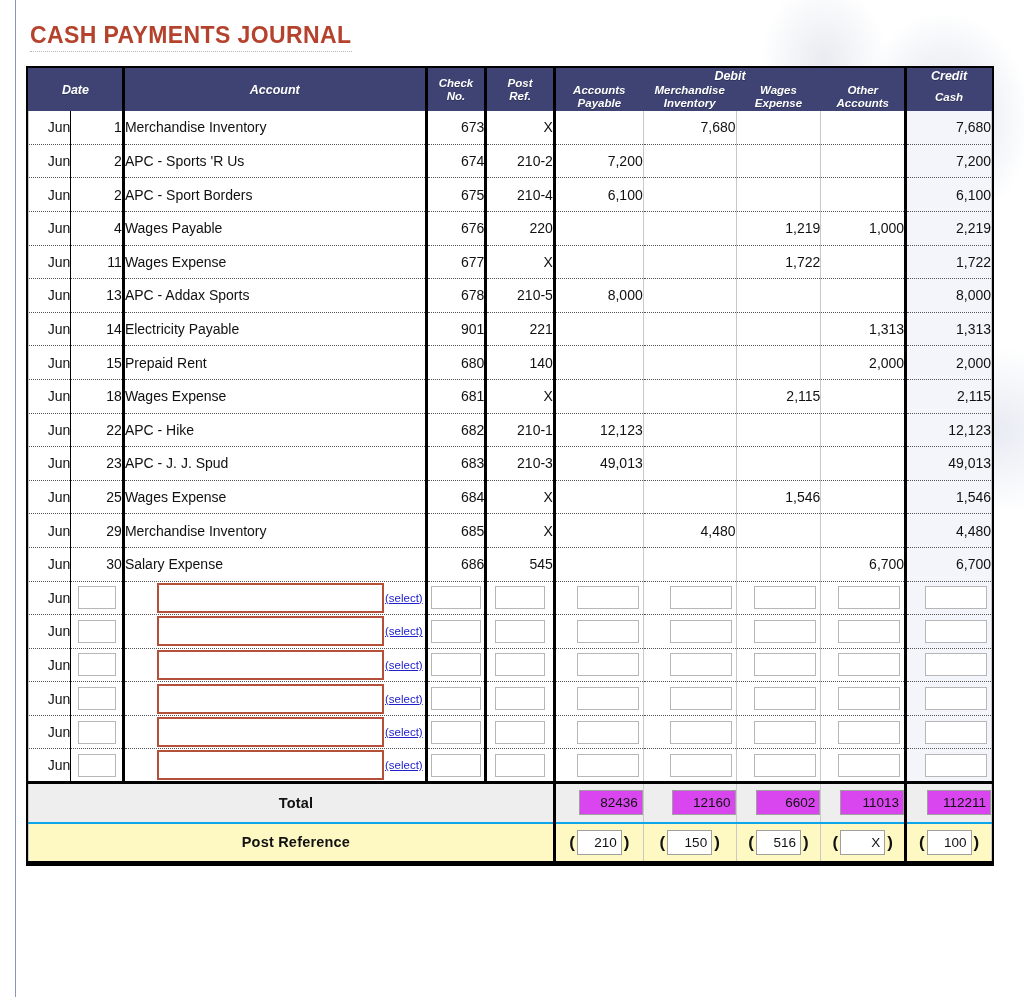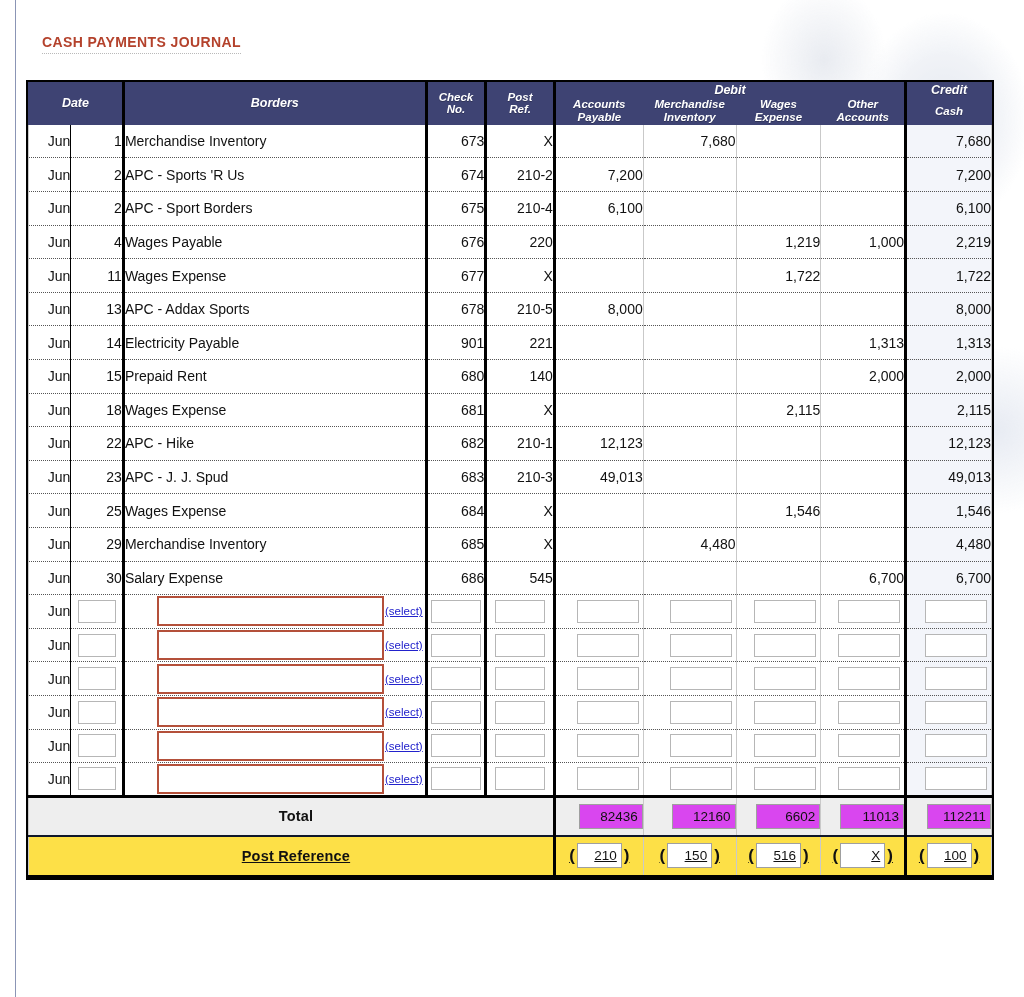--- a/index.html
+++ b/index.html
@@ -25,22 +25,22 @@
   #page-edge{
     position:absolute;left:15px;top:0;width:1px;height:997px;
     background:#8b95b5;z-index:1;
   }
 
   #page{position:relative;z-index:2;padding:0 0 0 0;}
 
   
   .title-wrap{padding:18px 0 0 26px;}
   .title{
-    font-size:14px;font-weight:bold;color:#b4422c;
-    letter-spacing:.4px;margin:16px;line-height:1.15;
+    font-size:23px;font-weight:bold;color:#b4422c;
+    letter-spacing:.4px;margin:4px;line-height:1.15;
     display:inline-block;
     padding-bottom:3px;
     border-bottom:1px dotted #b9b9b9;
     text-align:center;
   }
 
   
   .tbl-outer{
     margin:10px 0 0 26px;
     width:968px;
@@ -126,27 +126,26 @@
   
   tr.totrow td{
     background:#eeeeee;
     border-top:3px solid #000;
     border-bottom:1px solid #555;
     height:40px;
     font-weight:bold;
     font-size:14.5px;
   }
   tr.postrow td{
-    background:#fde047;
-    border-top:2px solid #0f172a;
+    background:#fef9c3;
+    border-top:2px solid #0ea5e9;
     border-bottom:3px solid #000;
     height:40px;
     font-weight:bold;
     font-size:14.5px;
-    text-decoration:underline;
   }
   tr.totrow td.lbl,tr.postrow td.lbl{
     text-align:center;padding-left:10px;letter-spacing:.2px;
   }
   .tot-inp{
     border:1px solid #9f9f9f;background:#d946ef;height:25px;width:64px;
     font-size:13.5px;text-align:right;padding-right:4px;line-height:23px;
     display:inline-block;box-sizing:border-box;font-weight:normal;
     color:#111;font-family:"Liberation Sans",sans-serif;
   }
@@ -182,21 +181,21 @@
       <col style="width:88px">
           <col style="width:92px">
           <col style="width:84px">
           <col style="width:84px">
       <col style="width:85px">
     </colgroup>
 
     <thead>
       <tr>
         <th colspan="2" rowspan="2">Date</th>
-        <th rowspan="2" class="grp-left grp-right">Borders</th>
+        <th rowspan="2" class="grp-left grp-right">Account</th>
         <th rowspan="2" class="hsmall grp-right">
           <div>Check</div>
           <div>No.</div>
         </th>
         <th rowspan="2" class="hsmall grp-right">
           <div>Post</div>
           <div>Ref.</div>
         </th>
         <th colspan="4" class="grp-right">Debit</th>
         <th>Credit</th>

